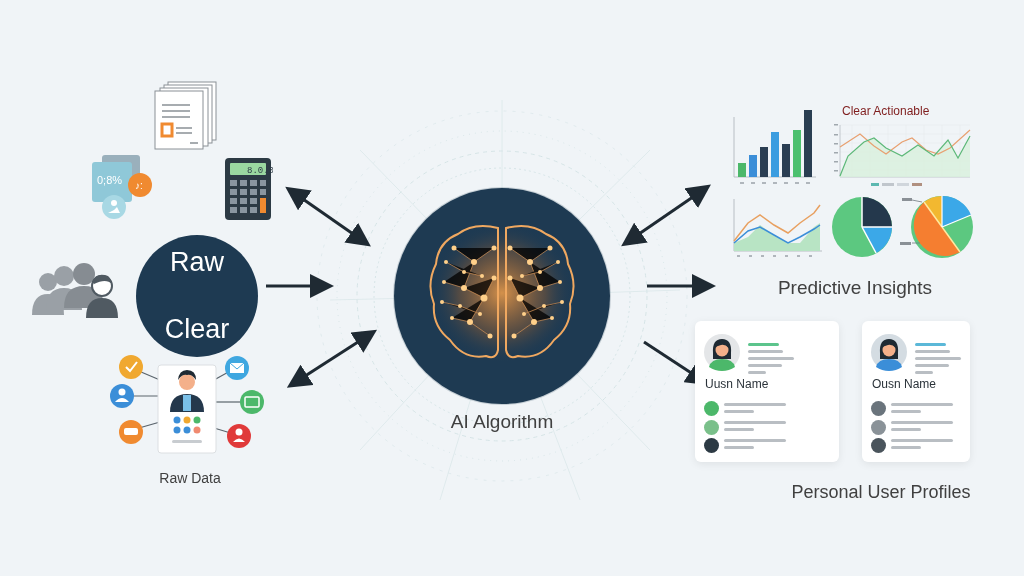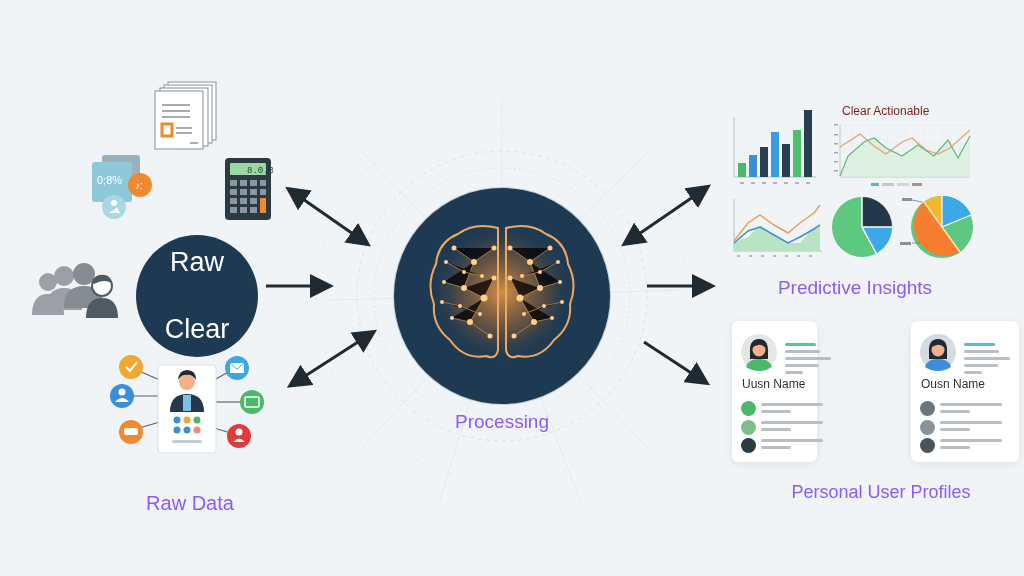--- a/index.html
+++ b/index.html
@@ -5,21 +5,21 @@
   html, body { margin: 0; padding: 0; }
   body {
     width: 1024px; height: 576px; overflow: hidden;
     background: #f0f4f7;
     font-family: "Liberation Sans", "DejaVu Sans", sans-serif;
     position: relative;
     color: #1f2a33;
   }
   .abs { position: absolute; }
   .label {
-    font-weight: 400; color: #8b5cf6; text-align: center;
+    font-weight: 400; color: #404040; text-align: center;
   }
   .raw-circle {
     left: 136px; top: 235px; width: 122px; height: 122px;
     border-radius: 50%; background: #1e3a52;
     color: #ffffff; display: flex; flex-direction: column;
     align-items: center; justify-content: center;
     font-size: 27px; line-height: 31px; font-weight: 400; gap: 36px;
   }
   .brain-circle {
     left: 394px; top: 188px; width: 216px; height: 216px;
@@ -168,21 +168,21 @@
   <circle cx="133" cy="18" r="12" fill="#3fa7e0"></circle>
   <rect x="126" y="13" width="14" height="10" fill="#ffffff"></rect>
     <path d="M126 13 L133 19 L140 13" stroke="#3fa7e0" fill="none"></path>
   <circle cx="148" cy="52" r="12" fill="#4cb86a"></circle>
   <rect x="141" y="47" width="14" height="10" rx="1" fill="none" stroke="#ffffff" stroke-width="1.5"></rect>
   <circle cx="135" cy="86" r="12" fill="#e03a3a"></circle>
   <circle cx="135" cy="82" r="3.5" fill="#ffffff"></circle>
     <path d="M129 92 Q135 85 141 92 Z" fill="#ffffff"></path>
 </svg>
 
-<div class="abs label" style="left:120px;top:492px;width:140px;font-size:20px;">Raw Data</div>
+<div class="abs label" style="left:120px;top:470px;width:140px;font-size:14px;">Raw Data</div>
 
 <svg class="abs" style="left:0;top:0" width="1024" height="576">
   <defs>
     <marker id="ah" markerWidth="8" markerHeight="8" refX="6" refY="4" orient="auto" markerUnits="strokeWidth">
       <path d="M0 0 L8 4 L0 8 Z" fill="#1f2a33"></path>
     </marker>
     <marker id="ahs" markerWidth="8" markerHeight="8" refX="2" refY="4" orient="auto-start-reverse" markerUnits="strokeWidth">
       <path d="M0 0 L8 4 L0 8 Z" fill="#1f2a33"></path>
     </marker>
   </defs>
@@ -245,21 +245,21 @@
       <circle cx="134" cy="44" r="2"></circle>
       <circle cx="116" cy="54" r="2"></circle>
     <circle cx="98" cy="58" r="2"></circle>
       <circle cx="138" cy="84" r="2"></circle>
       <circle cx="120" cy="88" r="2"></circle>
       <circle cx="100" cy="96" r="2"></circle>
   </g>
 </svg>
 
 <div class="abs label" style="left:412px;top:409px;width:180px;font-size:19px;line-height:25px;">
-  <div>Processing</div>
+  <div>AI Algorithm</div>
 </div>
 
 <svg class="abs" style="left:730px;top:105px" width="90" height="85">
   <line x1="4" y1="12" x2="4" y2="72" stroke="#b8bec4"></line>
   <line x1="4" y1="72" x2="86" y2="72" stroke="#b8bec4"></line>
   <rect x="8" y="58" width="8" height="14" fill="#4cb86a"></rect>
   <rect x="19" y="50" width="8" height="22" fill="#3b8ed8"></rect>
   <rect x="30" y="42" width="8" height="30" fill="#2a3e52"></rect>
   <rect x="41" y="27" width="8" height="45" fill="#3b9de0"></rect>
   <rect x="52" y="39" width="8" height="33" fill="#2a3e52"></rect>
@@ -357,21 +357,21 @@
       <line x1="42" y1="34" x2="71" y2="22"></line>
   </g>
   <line x1="12" y1="7" x2="22" y2="9" stroke="#707880" stroke-width="0.8"></line>
   <rect x="2" y="5" width="10" height="3" fill="#8a9096"></rect>
   <line x1="12" y1="50" x2="20" y2="50" stroke="#707880" stroke-width="0.8"></line>
   <rect x="0" y="49" width="11" height="3" fill="#8a9096"></rect>
 </svg>
 
 <div class="abs label" style="left:760px;top:277px;width:190px;font-size:19px;">Predictive Insights</div>
 
-<div class="abs card" style="left:732px;top:321px;width:85px;height:141px;">
+<div class="abs card" style="left:695px;top:321px;width:104px;height:141px;padding-left:40px;">
   <svg class="abs" style="left:8px;top:12px" width="38" height="38">
     <circle cx="19" cy="19" r="18" fill="#e4e6e8"></circle>
     <path d="M10 20 Q9 6 19 6 Q29 6 28 20 L28 26 L10 26 Z" fill="#1f2a33"></path>
     <circle cx="19" cy="17" r="6.5" fill="#f4b08a"></circle>
     <path d="M12 14 Q14 8 19 9 Q25 9 26 15 Q22 11 18 12 Z" fill="#1f2a33"></path>
     <path d="M6 34 Q8 26 19 26 Q30 26 32 34 Q26 38 19 38 Q12 38 6 34 Z" fill="#4cb86a"></path>
   </svg>
   <div class="line-bar" style="left:53px;top:22px;width:31px;background:#5cc48c;"></div>
   <div class="line-bar" style="left:53px;top:29px;width:35px;"></div>
   <div class="line-bar" style="left:53px;top:36px;width:46px;"></div>
@@ -382,21 +382,21 @@
   <div class="line-bar" style="left:29px;top:82px;width:62px;"></div>
   <div class="line-bar" style="left:29px;top:89px;width:30px;"></div>
   <div class="small-icon-circle" style="left:9px;top:99px;background:#7ac08a;"></div>
   <div class="line-bar" style="left:29px;top:100px;width:62px;"></div>
   <div class="line-bar" style="left:29px;top:107px;width:30px;"></div>
   <div class="small-icon-circle" style="left:9px;top:117px;background:#2c3a44;"></div>
   <div class="line-bar" style="left:29px;top:118px;width:62px;"></div>
   <div class="line-bar" style="left:29px;top:125px;width:30px;"></div>
 </div>
 
-<div class="abs card" style="left:911px;top:321px;width:108px;height:141px;">
+<div class="abs card" style="left:862px;top:321px;width:108px;height:141px;">
   <svg class="abs" style="left:8px;top:12px" width="38" height="38">
     <circle cx="19" cy="19" r="18" fill="#d4dce2"></circle>
     <path d="M10 20 Q9 6 19 6 Q29 6 28 20 L28 26 L10 26 Z" fill="#1f2a33"></path>
     <circle cx="19" cy="17" r="6.5" fill="#f4b08a"></circle>
     <path d="M12 14 Q14 8 19 9 Q25 9 26 15 Q22 11 18 12 Z" fill="#1f2a33"></path>
     <path d="M6 34 Q8 26 19 26 Q30 26 32 34 Q26 38 19 38 Q12 38 6 34 Z" fill="#3b8ed8"></path>
   </svg>
   <div class="line-bar" style="left:53px;top:22px;width:31px;background:#5bb8d8;"></div>
   <div class="line-bar" style="left:53px;top:29px;width:35px;"></div>
   <div class="line-bar" style="left:53px;top:36px;width:46px;"></div>

